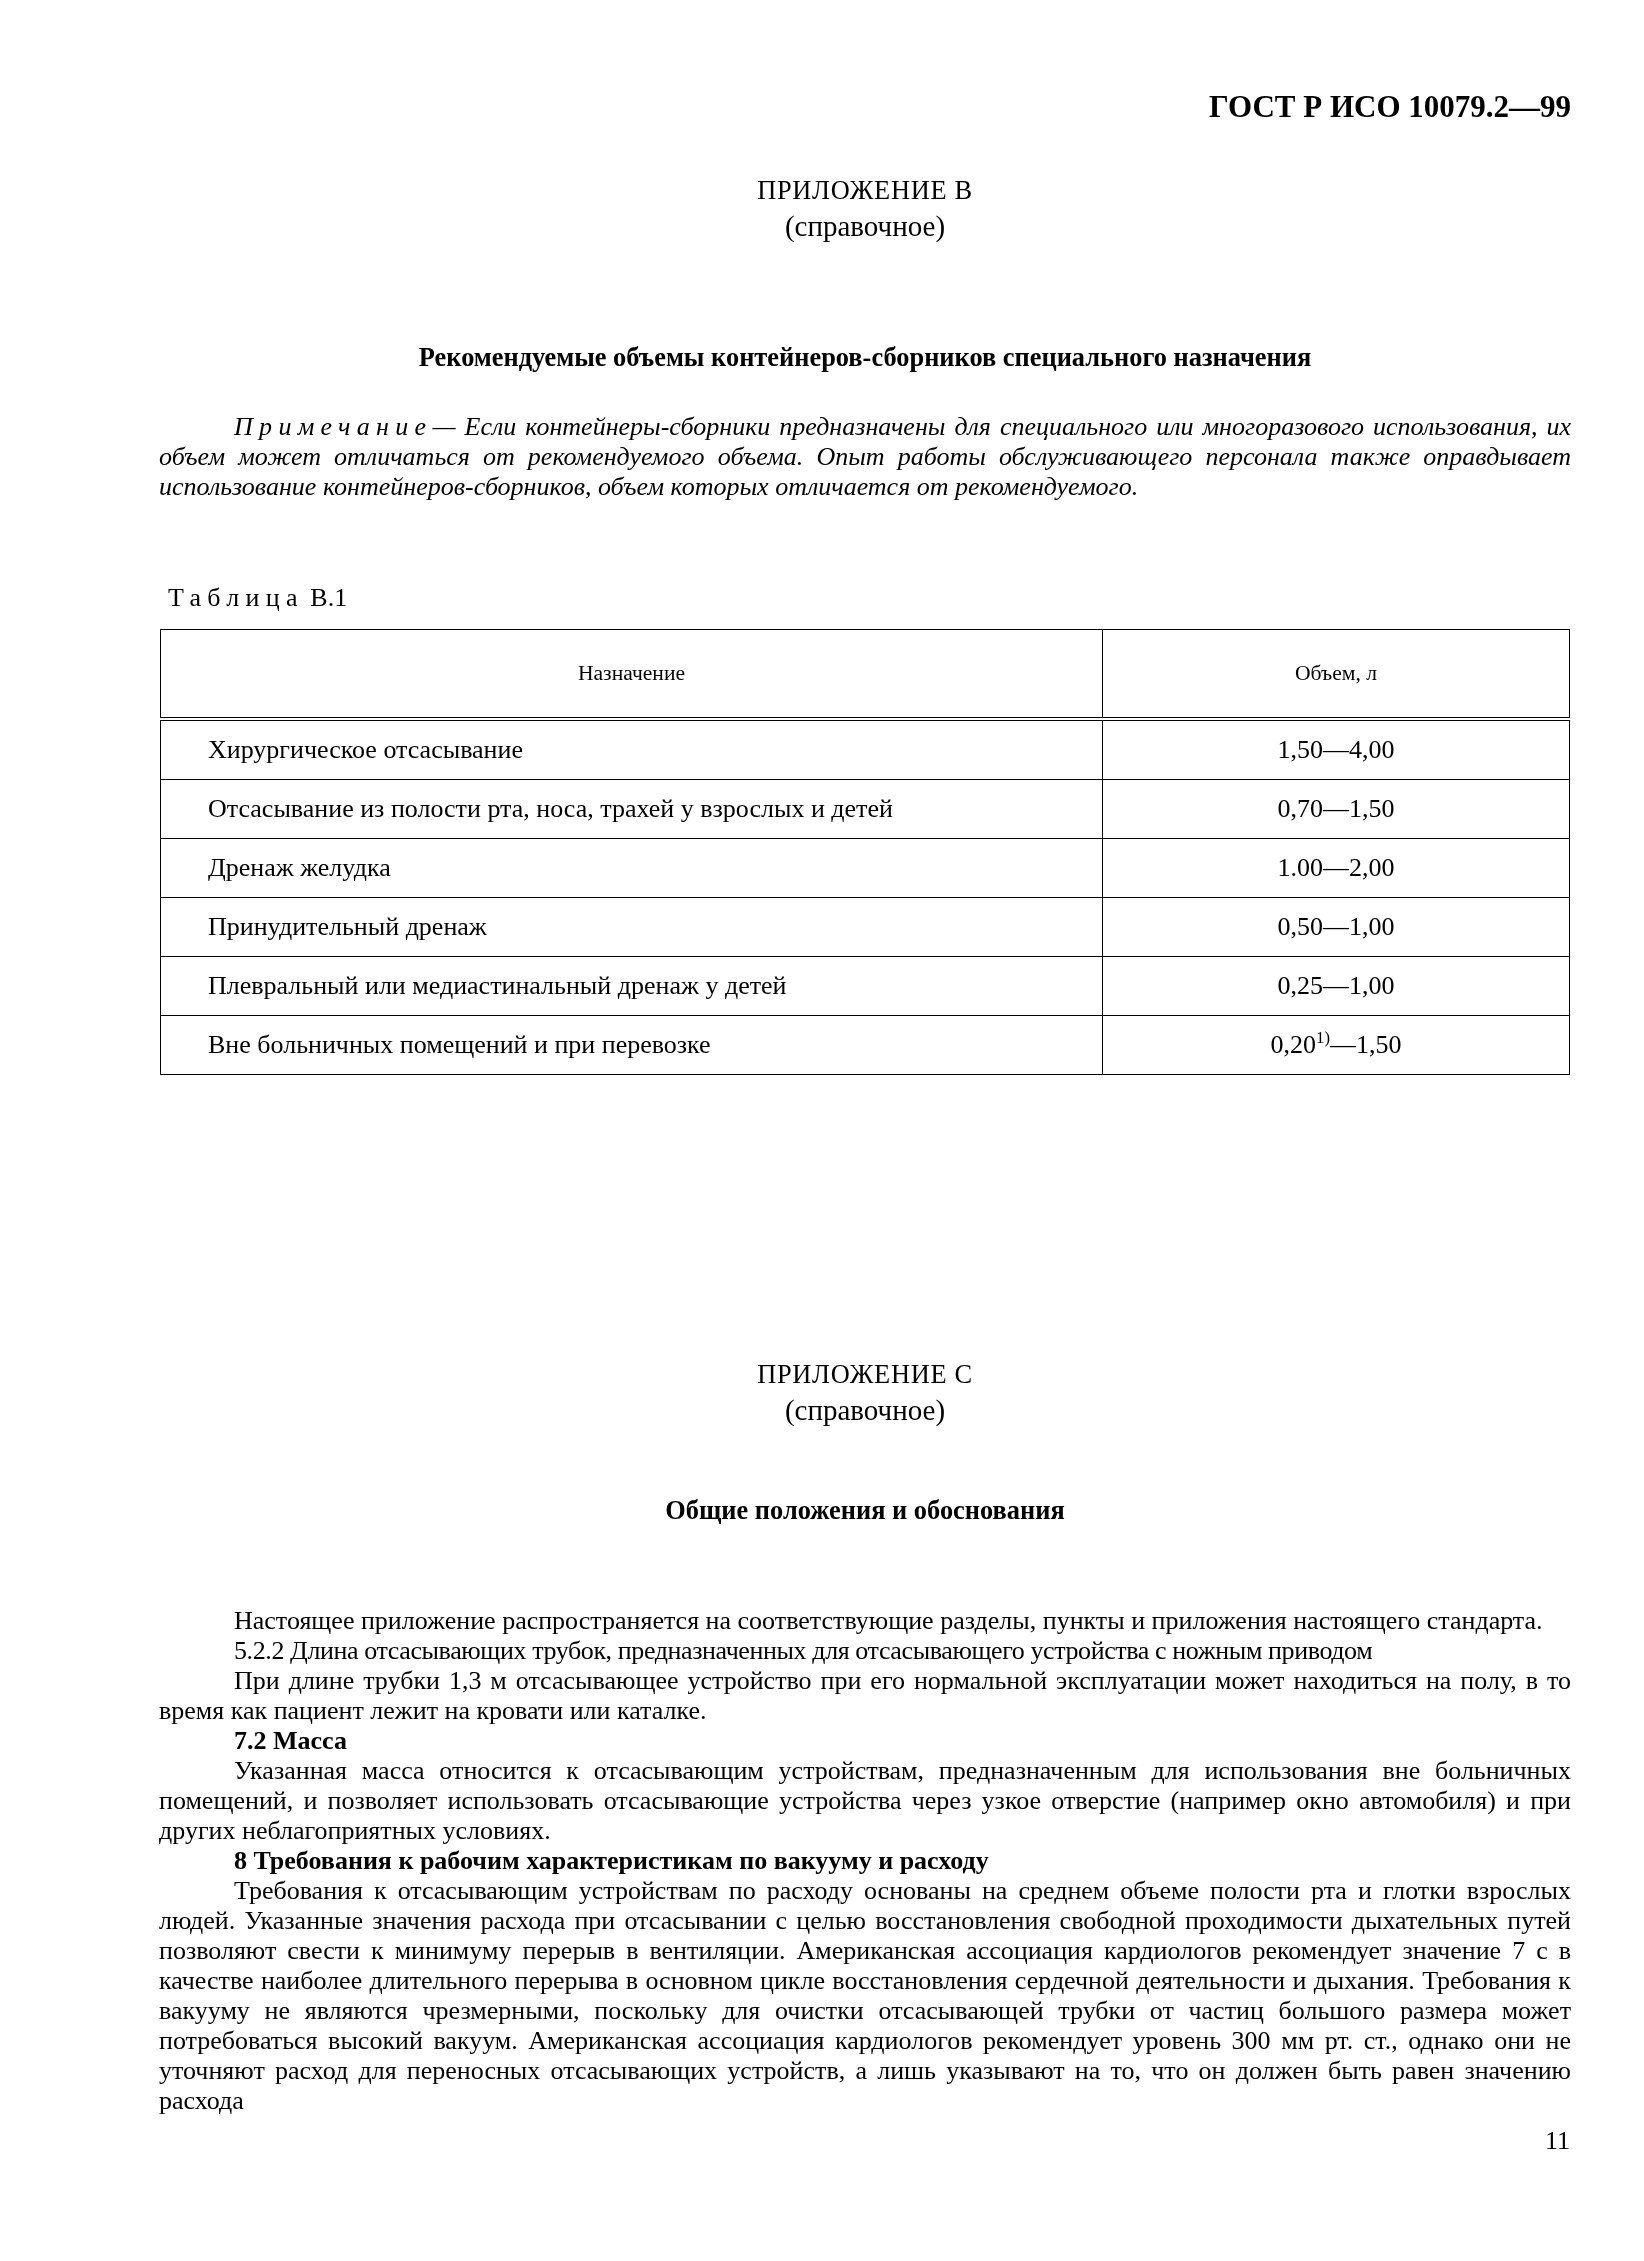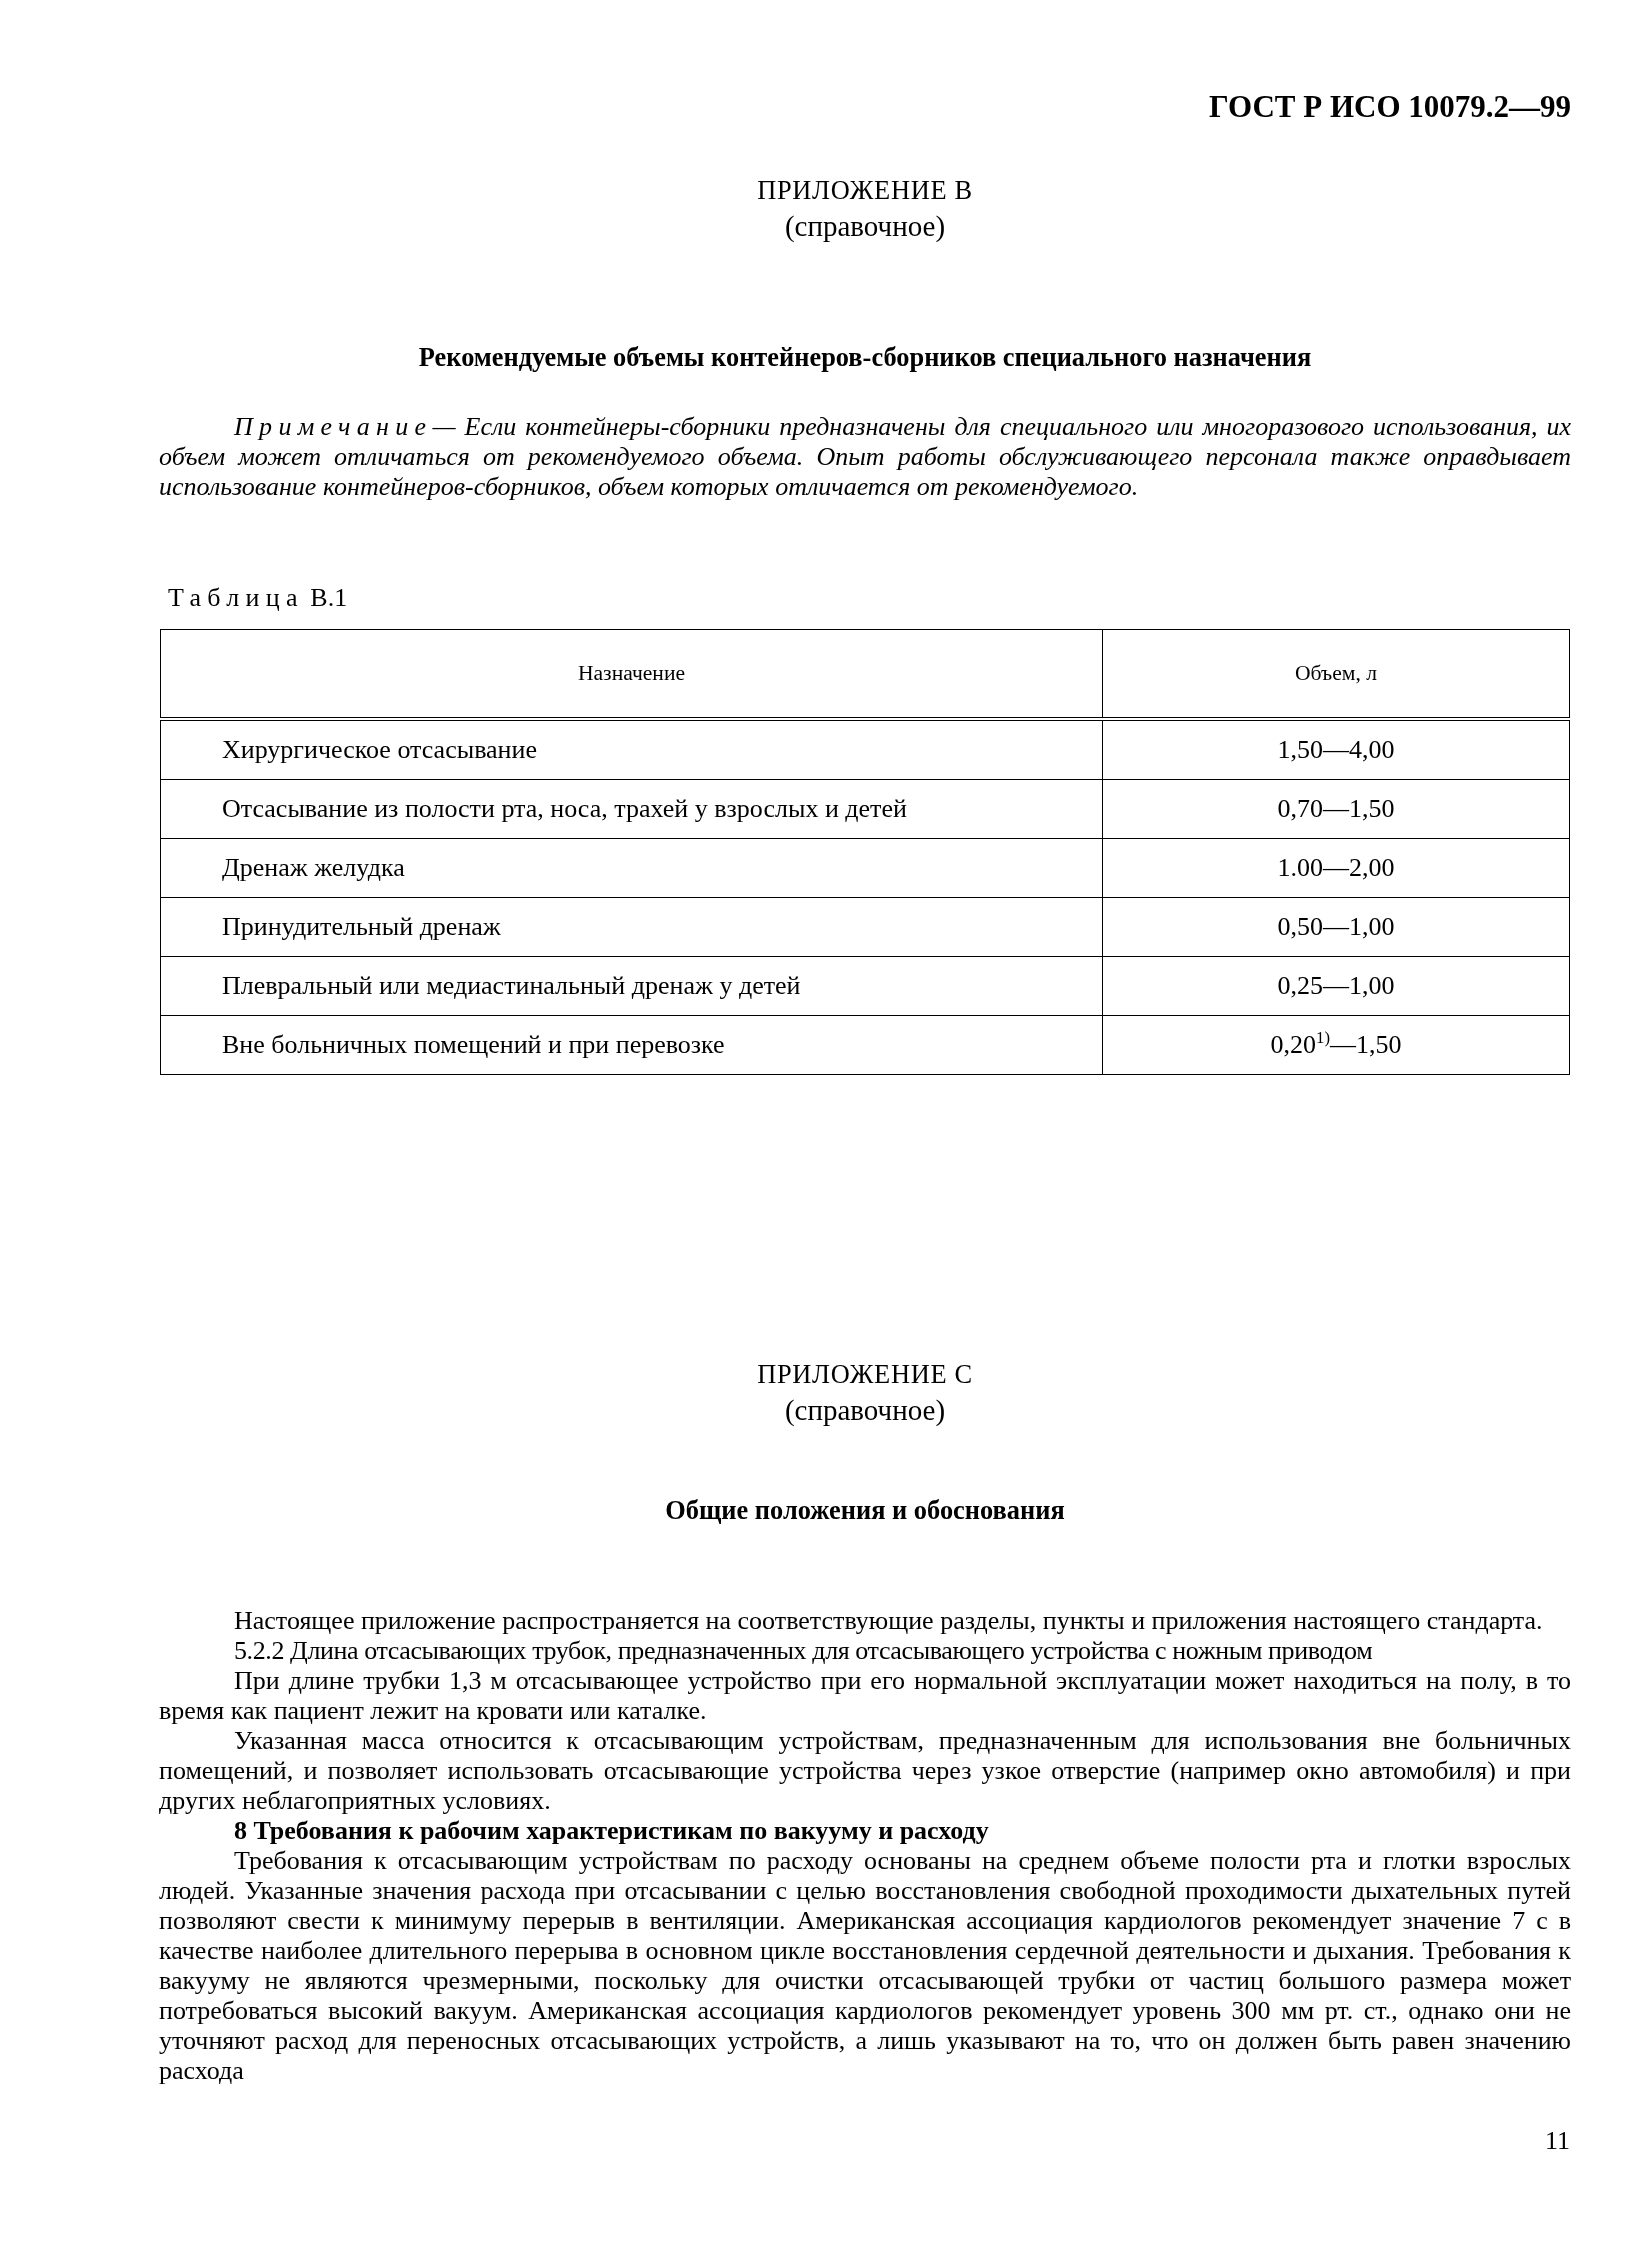--- a/index.html
+++ b/index.html
@@ -17,21 +17,21 @@
   .spaced { letter-spacing: 6.3px; }
   .bold { font-weight: bold; }
   .table-label { left: 168px; top: 583px; font-size: 26px; }
   table.data { position: absolute; left: 160px; top: 629px; width: 1410px;
     border-collapse: collapse; font-size: 26px; }
   table.data td, table.data th { border: 1.4px solid #000; }
   table.data th { font-weight: normal; font-size: 21.6px; height: 85px; }
   table.data thead tr { border-bottom: 4.2px double #000; }
   table.data thead th { border-bottom: 4.2px double #000; }
   table.data td { height: 56px; }
-  table.data td.name { padding-left: 61px; text-align: left; }
+  table.data td.name { padding-left: 47px; text-align: left; }
   table.data td.val { text-align: center; }
   table.data col.c1 { width: 942px; }
   table.data td.foot { padding-left: 47px; height: 56px; }
   sup { font-size: 16.7px; vertical-align: 9.7px; line-height: 0; }
   .page-num { left: 1495px; top: 2126px; width: 75px; text-align: right; font-size: 26px; }
 </style>
 </head>
 <body>
 
 <div class="abs header-code">ГОСТ Р ИСО 10079.2—99</div>
@@ -89,19 +89,20 @@
 </table>
 
 <div class="abs center app-title" style="top:1359px;">ПРИЛОЖЕНИЕ С</div>
 <div class="abs center app-sub" style="top:1394px;">(справочное)</div>
 <div class="abs center sec-title" style="top:1495px;">Общие положения и обоснования</div>
 
 <div class="abs body-block" style="top:1606px;">
   <p>Настоящее приложение распространяется на соответствующие разделы, пункты и приложения настоящего стандарта.</p>
   <p style="text-align:left; white-space:nowrap; letter-spacing:-0.4px;">5.2.2 Длина отсасывающих трубок, предназначенных для отсасывающего устройства с ножным приводом</p>
   <p>При длине трубки 1,3 м отсасывающее устройство при его нормальной эксплуатации может находиться на полу, в то время как пациент лежит на кровати или каталке.</p>
+  <p class="bold">7.2 Масса</p>
   <p>Указанная масса относится к отсасывающим устройствам, предназначенным для использования вне больничных помещений, и позволяет использовать отсасывающие устройства через узкое отверстие (например окно автомобиля) и при других неблагоприятных условиях.</p>
   <p class="bold">8 Требования к рабочим характеристикам по вакууму и расходу</p>
   <p style="text-align-last: justify;">Требования к отсасывающим устройствам по расходу основаны на среднем объеме полости рта и глотки взрослых людей. Указанные значения расхода при отсасывании с целью восстановления свободной проходимости дыхательных путей позволяют свести к минимуму перерыв в вентиляции. Американская ассоциация кардиологов рекомендует значение 7 с в качестве наиболее длительного перерыва в основном цикле восстановления сердечной деятельности и дыхания. Требования к вакууму не являются чрезмерными, поскольку для очистки отсасывающей трубки от частиц большого размера может потребоваться высокий вакуум. Американская ассоциация кардиологов рекомендует уровень 300 мм рт. ст., однако они не уточняют расход для переносных отсасывающих устройств, а лишь указывают на то, что он должен быть равен значению расхода</p>
 </div>
 
 <div class="abs page-num">11</div>
 
 
 </body></html>

